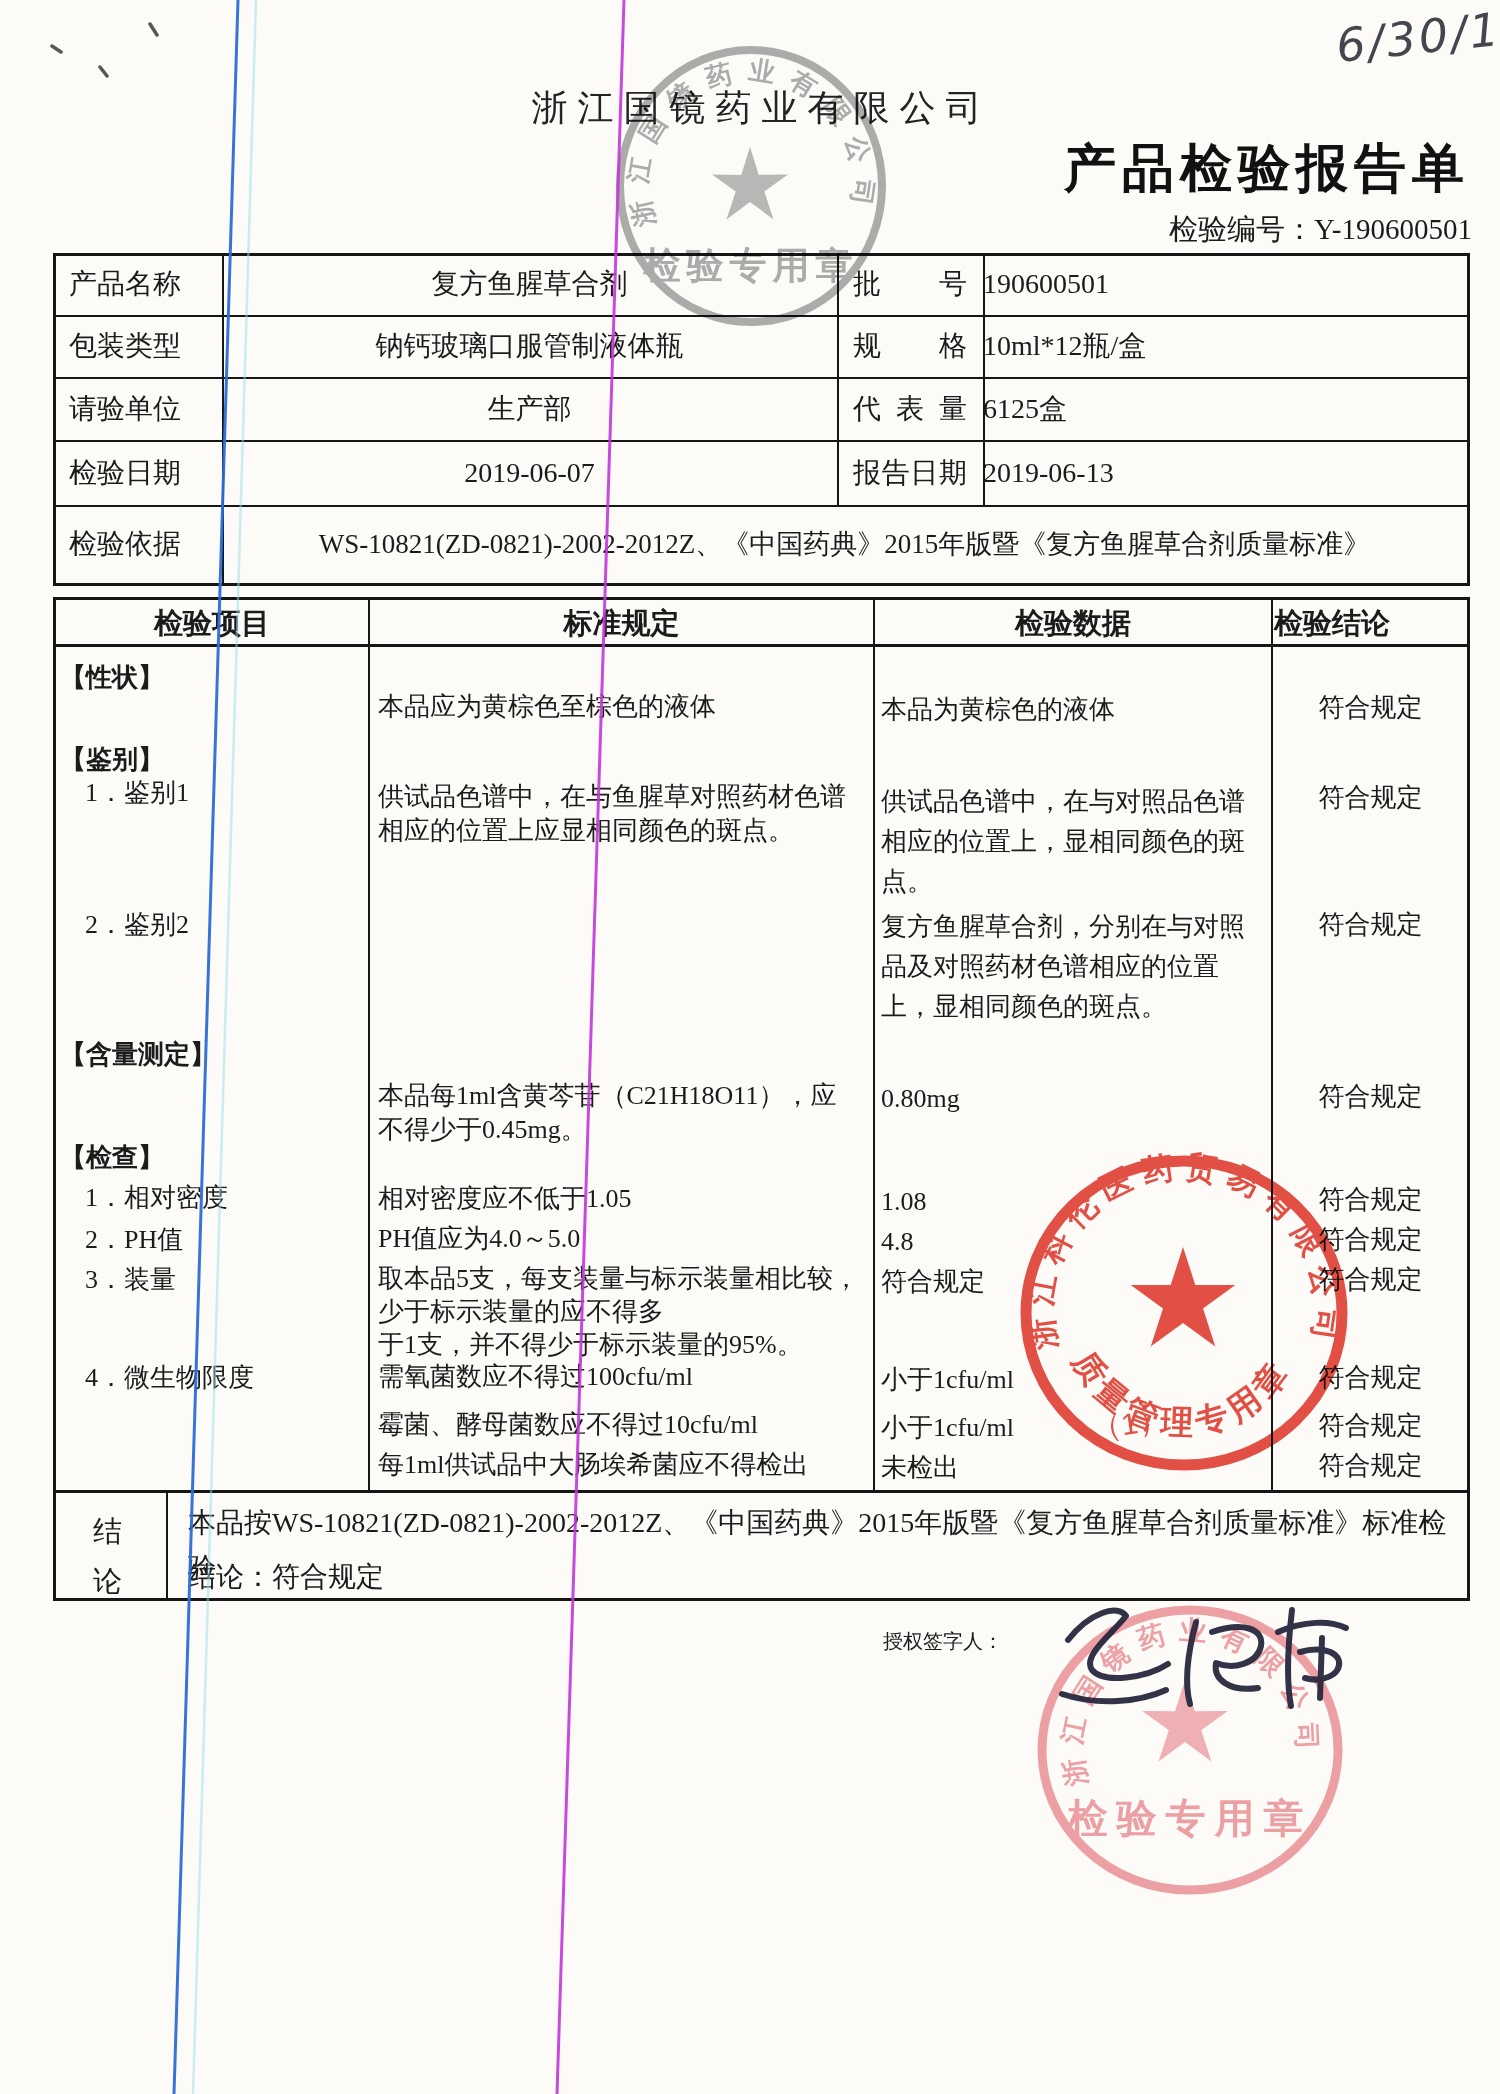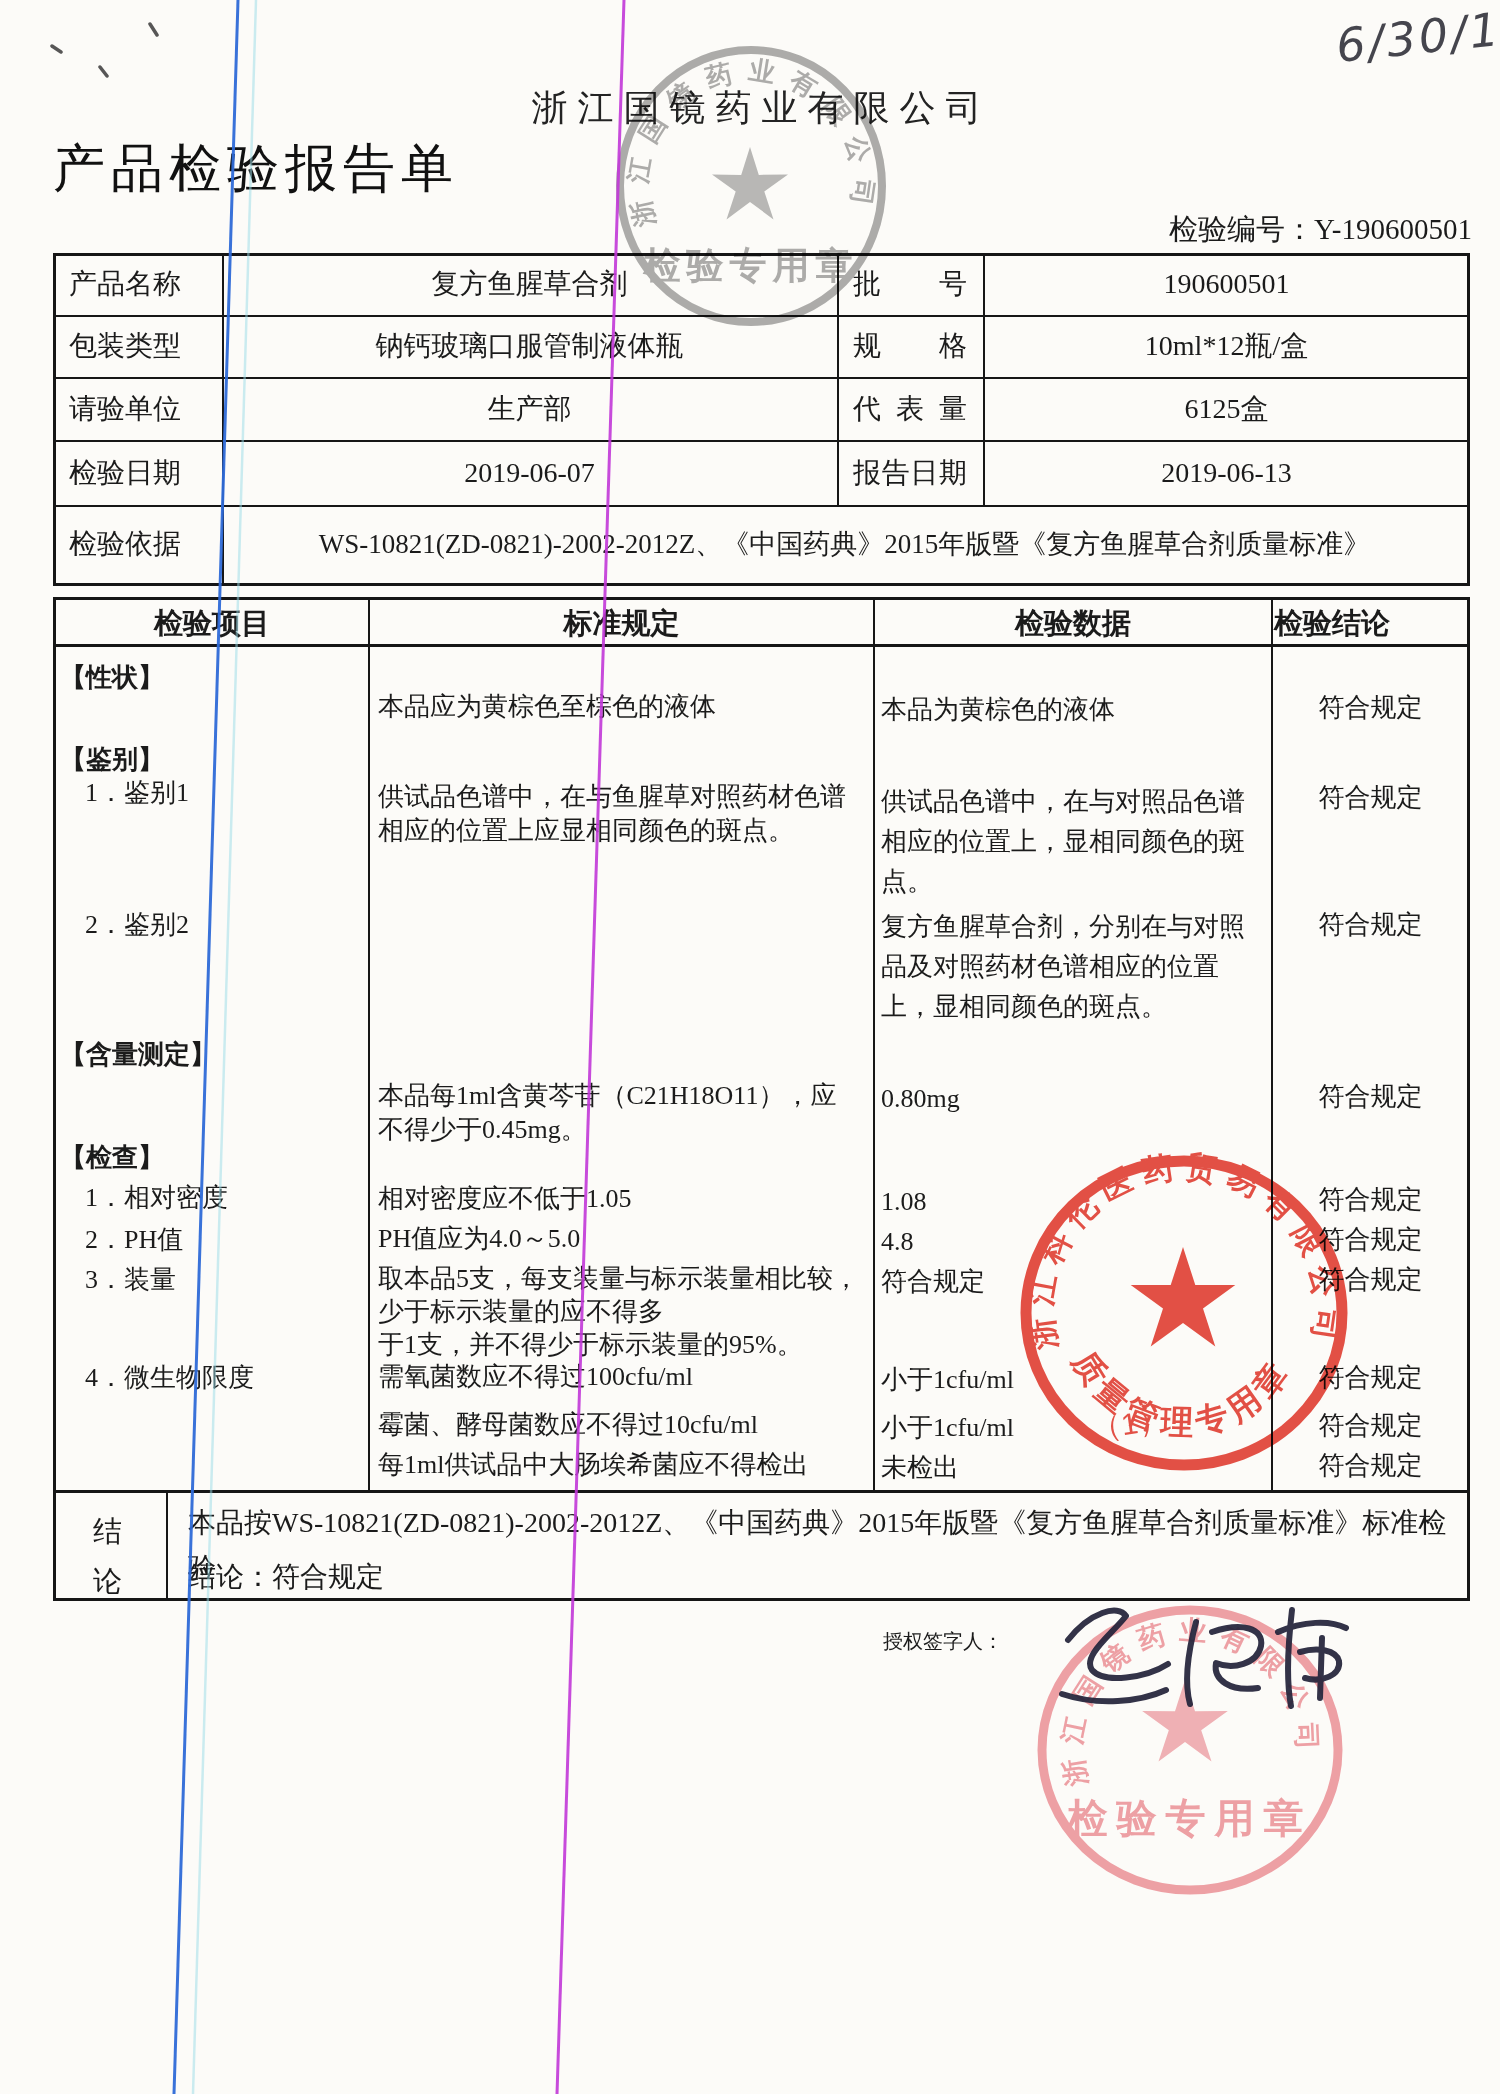--- a/index.html
+++ b/index.html
@@ -5,31 +5,31 @@
   html,body{margin:0;padding:0;background:#e8e8e8;}
   .page{position:relative;width:1500px;height:2094px;background:#fcfbf8;overflow:hidden;
         font-family:"Liberation Serif","DejaVu Serif",serif;color:#1b1b1b;}
   .abs{position:absolute;}
   
   .hl,.vl{position:absolute;background:#161616;}
   
   .company{position:absolute;top:84px;left:53px;width:1417px;text-align:center;
            font-family:"Liberation Sans","DejaVu Sans",sans-serif;
            font-size:36px;letter-spacing:10px;color:#232323;}
-  .doctitle{position:absolute;top:134px;left:53px;width:1417px;text-align:left;
+  .doctitle{position:absolute;top:134px;left:53px;width:1417px;text-align:right;
             font-family:"Liberation Sans","DejaVu Sans",sans-serif;
-            font-size:52px;font-weight:normal;letter-spacing:6px;color:#111;}
+            font-size:52px;font-weight:bold;letter-spacing:6px;color:#111;}
   .reportno{position:absolute;top:210px;left:972px;width:500px;text-align:right;
             font-size:29px;}
   
   .ilabel{position:absolute;left:69px;font-size:28px;}
   .ival1{position:absolute;left:222px;width:615px;text-align:center;font-size:28px;}
   .ilabel2{position:absolute;left:853px;width:114px;font-size:28px;
            text-align:justify;text-align-last:justify;}
-  .ival2{position:absolute;left:983px;width:487px;text-align:center;font-size:28px;}
+  .ival2{position:absolute;left:983px;width:487px;font-size:28px;}
   
   .rhead{position:absolute;top:604px;font-size:29px;font-weight:bold;text-align:center;
          font-family:"Liberation Sans","DejaVu Sans",sans-serif;}
   .cell{position:absolute;font-size:26px;white-space:pre-line;}
   .itm{left:60px;width:300px;font-weight:bold;font-family:Liberation Mono, monospace;}
   .itm2{left:85px;width:280px;font-weight:normal;}
   .std{left:378px;width:484px;line-height:34px;}
   .dat{left:881px;width:380px;line-height:40px;}
   .con{left:1271px;width:199px;text-align:center;}
   

